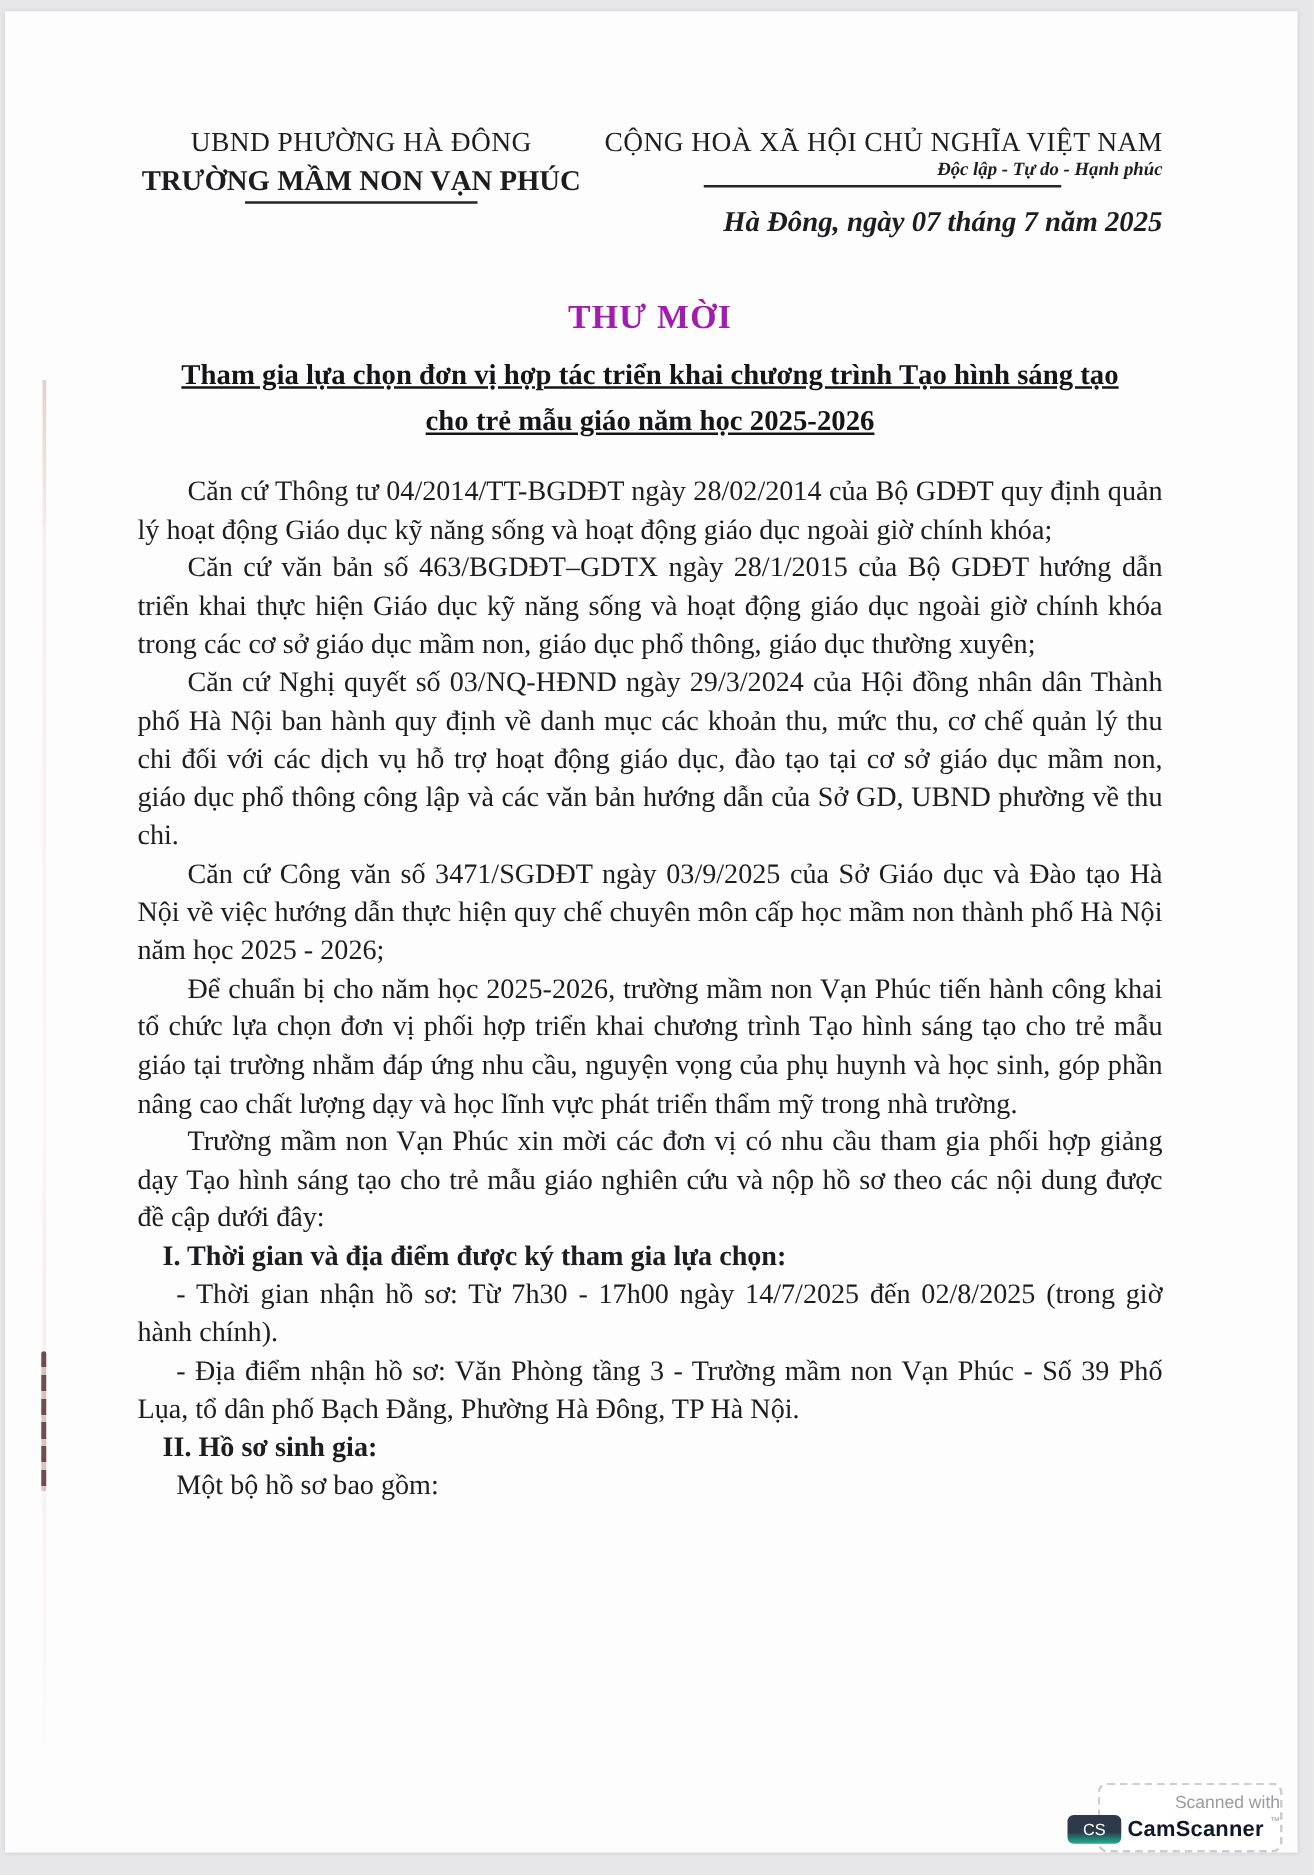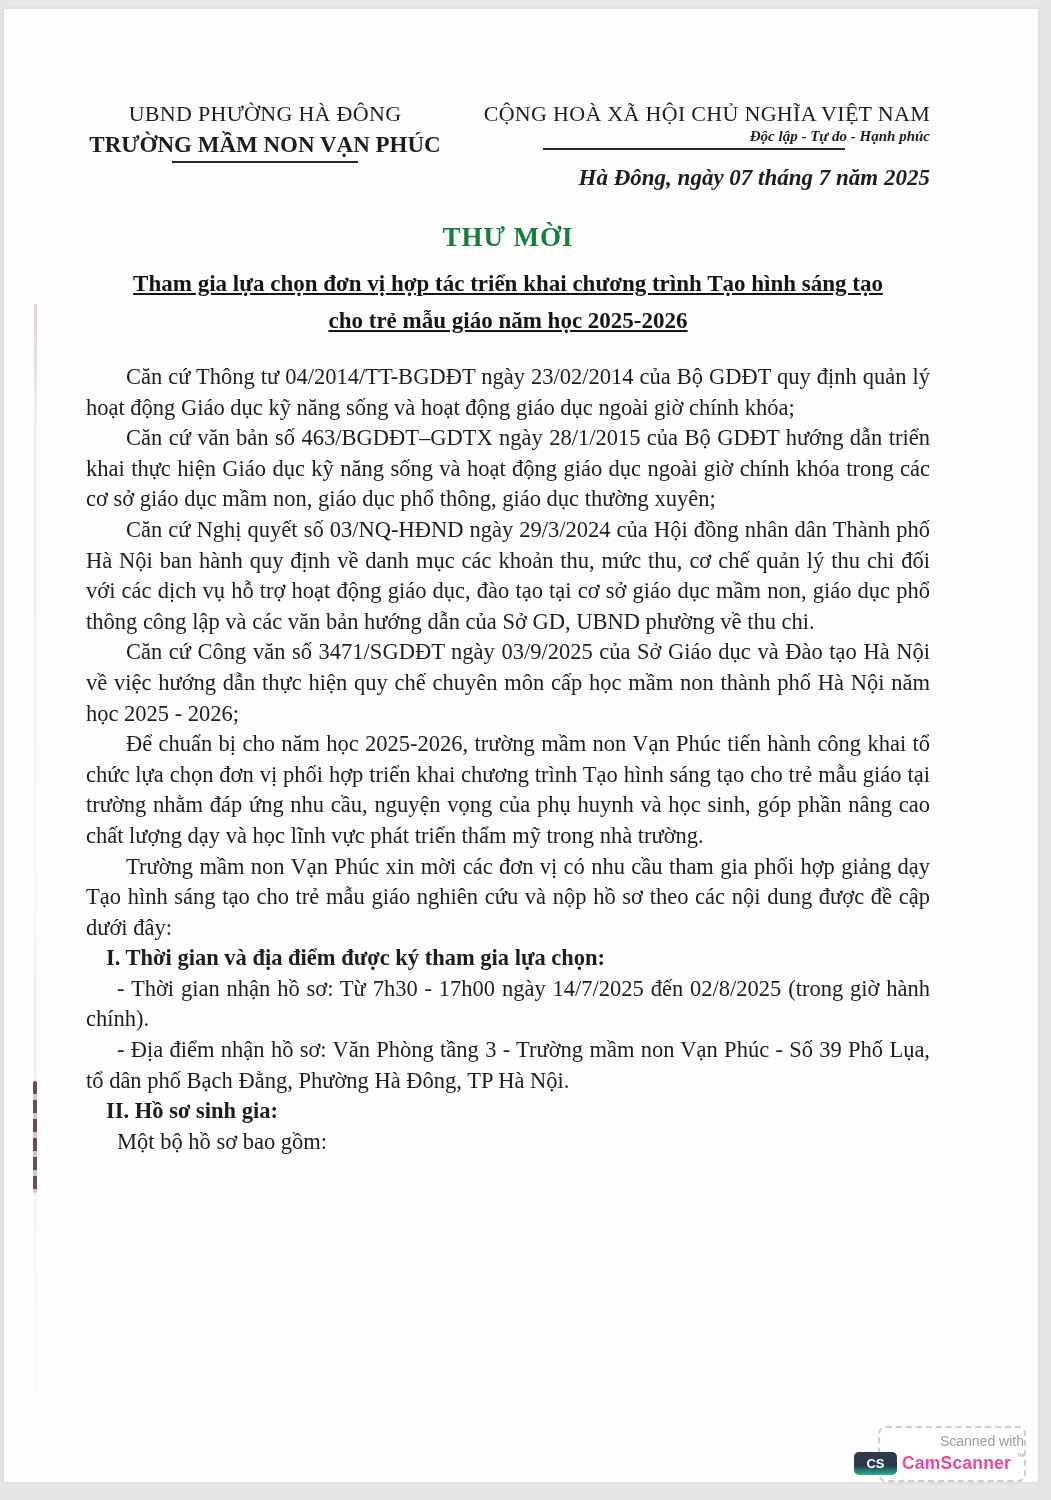--- a/index.html
+++ b/index.html
@@ -26,39 +26,39 @@
   }
   .crease-dark {
     position:absolute; left:29px; top:1072px; width:4px; height:112px;
     border-radius:2px;
     background:repeating-linear-gradient(180deg,
       rgba(72,28,38,0.78) 0px, rgba(72,28,38,0.78) 13px,
       rgba(130,70,80,0.28) 13px, rgba(130,70,80,0.28) 19px);
   }
   .content {
     position:absolute; inset:0;
-    padding:92px 108px 0 82px;
+    padding:92px 108px 0 106px;
     color:#1d1d20;
   }
   .doc-header { display:flex; }
   .header-left  { width:358px; text-align:center; }
   .header-right { flex:1; text-align:right; padding-left:14px; }
   .org-parent  { font-size:22px; letter-spacing:0.3px; white-space:nowrap; }
   .org-name    { font-size:23px; font-weight:bold; margin-top:5px; white-space:nowrap; }
   .national-motto { font-size:15px; font-weight:bold; margin-top:1px; white-space:nowrap;font-style:italic; }
   .underbar { border-bottom:2px solid #26262a; margin:3px auto 0; }
   .underbar.left-bar  { width:52%; }
   .underbar.right-bar { width:64%; }
   .dateline {
     font-style:italic; font-weight:600; font-size:23px; margin-top:15px;
     white-space:nowrap;
   }
   .doc-title {
     text-align:center; font-weight:bold; font-size:27px;
-    margin-top:31px; letter-spacing:1px; color:#15803d;
+    margin-top:47px; letter-spacing:1px; color:#a21caf;
   }
   .doc-subtitle {
     text-align:center; font-weight:bold; font-size:23px; line-height:37px;
     margin:12px auto 0; max-width:780px; color:#151517;text-decoration:underline;
   }
   .doc-body {
     margin-top:23px;
     font-size:22.5px; line-height:30.6px;
     text-align:justify; text-justify:inter-word;
   }
@@ -75,25 +75,25 @@
     border:2px dashed #cdcdd2; border-radius:8px;
     display:flex; flex-direction:column; align-items:flex-end; justify-content:center;
     font-family:"Liberation Sans", sans-serif;
     cursor:pointer;
   }
   .badge-top { color:#9a9ba1; font-size:14px; line-height:15px; }
   .badge-bottom { display:flex; align-items:flex-start; gap:5px; margin-top:3px; }
   .cs-logo {
     width:43px; height:23px; border-radius:5px;
     background:linear-gradient(180deg,#2e3a4b 0%, #2e3a4b 60%, #1fb393 100%);
-    color:#fff; font-weight:bold; font-size:13px;
+    color:#fff; font-weight:normal; font-size:13px;
     display:inline-flex; align-items:center; justify-content:center;
     flex:0 0 auto;
   }
-  .badge-name { color:#ec4899; font-weight:bold; font-size:17.5px; line-height:23px; letter-spacing:0.2px; }
+  .badge-name { color:#0f172a; font-weight:bold; font-size:17.5px; line-height:23px; letter-spacing:0.2px; }
   .badge-tm { color:#9a9ba1; font-size:8px; line-height:10px; }
 </style>
 </head>
 <body>
 
 <div class="scan-page">
   <div class="crease-soft"></div>
   <div class="crease-dark"></div>
 
   <div class="content">
@@ -109,21 +109,21 @@
         <div class="national-motto">Độc lập - Tự do - Hạnh phúc</div>
         <div class="underbar right-bar"></div>
         <div class="dateline">Hà Đông, ngày 07 tháng 7 năm 2025</div>
       </div>
     </div>
 
     <div class="doc-title">THƯ MỜI</div>
     <div class="doc-subtitle">Tham gia lựa chọn đơn vị hợp tác triển khai chương trình Tạo hình sáng tạo cho trẻ mẫu giáo năm học 2025-2026</div>
 
     <div class="doc-body">
-      <p class="para">Căn cứ Thông tư 04/2014/TT-BGDĐT ngày 23/02/2014 của Bộ GDĐT quy định quản lý hoạt động Giáo dục kỹ năng sống và hoạt động giáo dục ngoài giờ chính khóa;</p>
+      <p class="para">Căn cứ Thông tư 04/2014/TT-BGDĐT ngày 28/02/2014 của Bộ GDĐT quy định quản lý hoạt động Giáo dục kỹ năng sống và hoạt động giáo dục ngoài giờ chính khóa;</p>
       <p class="para">Căn cứ văn bản số 463/BGDĐT–GDTX ngày 28/1/2015 của Bộ GDĐT hướng dẫn triển khai thực hiện Giáo dục kỹ năng sống và hoạt động giáo dục ngoài giờ chính khóa trong các cơ sở giáo dục mầm non, giáo dục phổ thông, giáo dục thường xuyên;</p>
       <p class="para">Căn cứ Nghị quyết số 03/NQ-HĐND ngày 29/3/2024 của Hội đồng nhân dân Thành phố Hà Nội ban hành quy định về danh mục các khoản thu, mức thu, cơ chế quản lý thu chi đối với các dịch vụ hỗ trợ hoạt động giáo dục, đào tạo tại cơ sở giáo dục mầm non, giáo dục phổ thông công lập và các văn bản hướng dẫn của Sở GD, UBND phường về thu chi.</p>
       <p class="para">Căn cứ Công văn số 3471/SGDĐT ngày 03/9/2025 của Sở Giáo dục và Đào tạo Hà Nội về việc hướng dẫn thực hiện quy chế chuyên môn cấp học mầm non thành phố Hà Nội năm học 2025 - 2026;</p>
       <p class="para">Để chuẩn bị cho năm học 2025-2026, trường mầm non Vạn Phúc tiến hành công khai tổ chức lựa chọn đơn vị phối hợp triển khai chương trình Tạo hình sáng tạo cho trẻ mẫu giáo tại trường nhằm đáp ứng nhu cầu, nguyện vọng của phụ huynh và học sinh, góp phần nâng cao chất lượng dạy và học lĩnh vực phát triển thẩm mỹ trong nhà trường.</p>
       <p class="para">Trường mầm non Vạn Phúc xin mời các đơn vị có nhu cầu tham gia phối hợp giảng dạy Tạo hình sáng tạo cho trẻ mẫu giáo nghiên cứu và nộp hồ sơ theo các nội dung được đề cập dưới đây:</p>
 
       <p class="sec-heading">I. Thời gian và địa điểm được ký tham gia lựa chọn:</p>
       <p class="item">- Thời gian nhận hồ sơ: Từ 7h30 - 17h00 ngày 14/7/2025 đến 02/8/2025 (trong giờ hành chính).</p>
       <p class="item">- Địa điểm nhận hồ sơ: Văn Phòng tầng 3 - Trường mầm non Vạn Phúc - Số 39 Phố Lụa, tổ dân phố Bạch Đằng, Phường Hà Đông, TP Hà Nội.</p>
 

